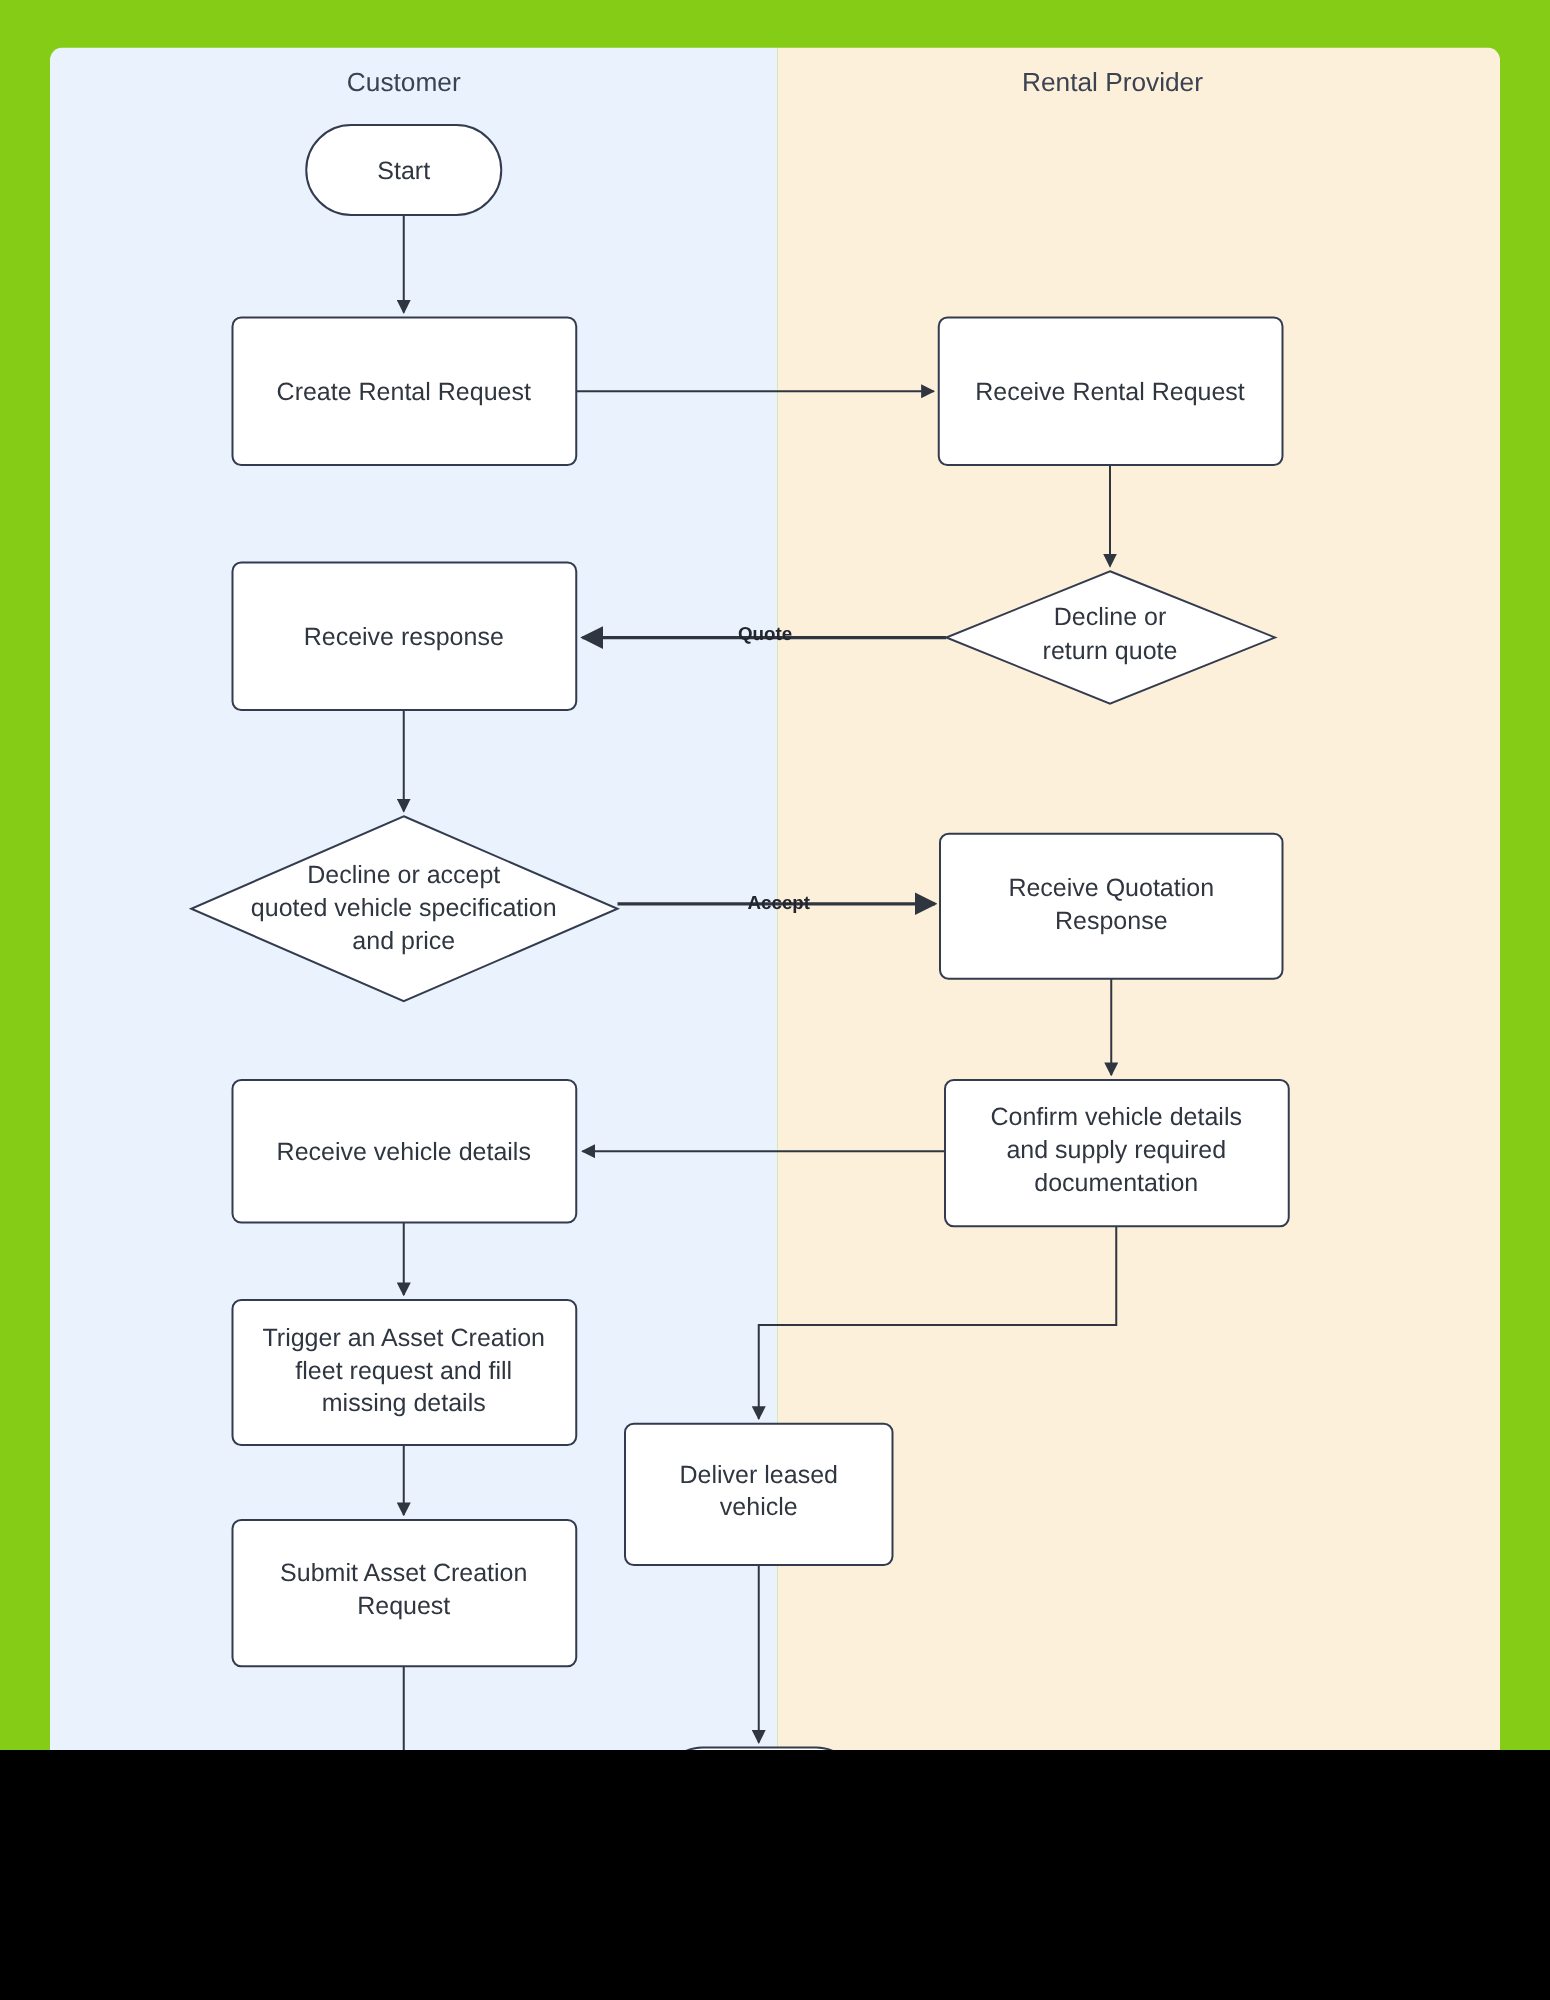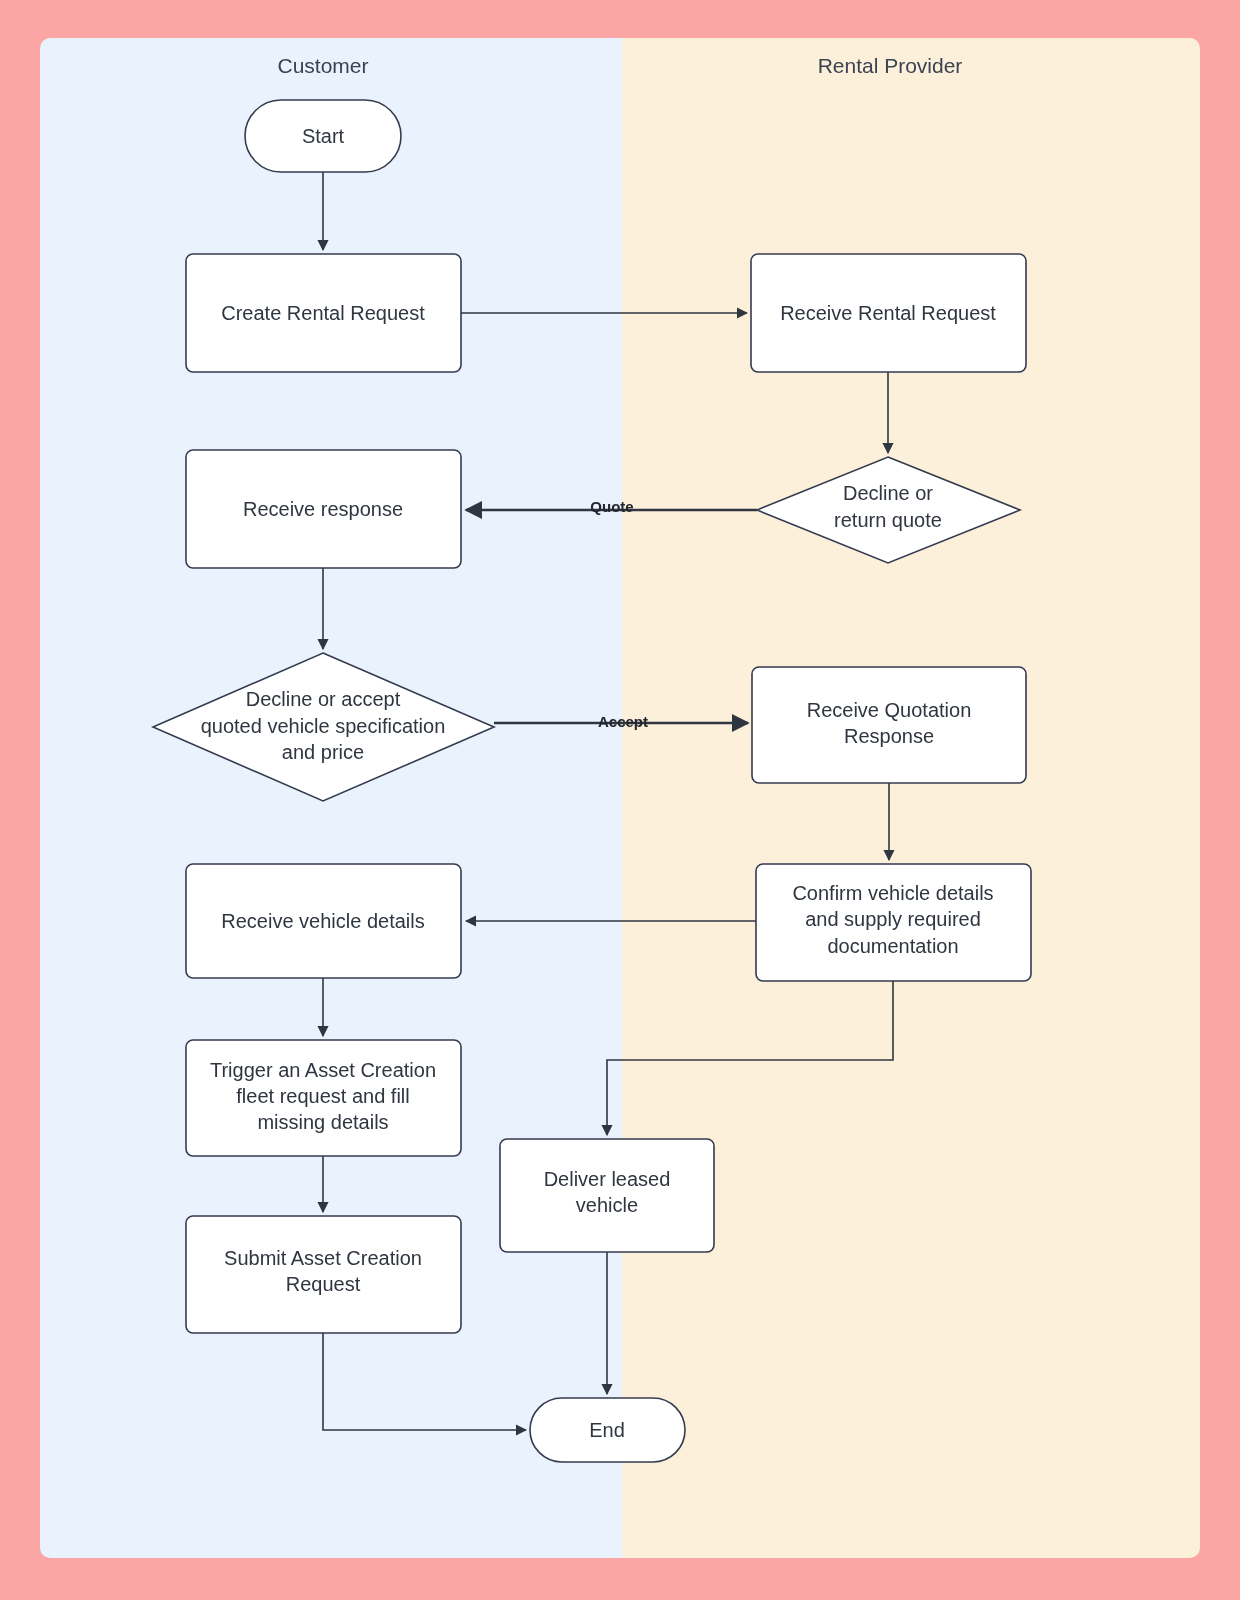--- a/index.html
+++ b/index.html
@@ -3,22 +3,22 @@
 <meta charset="utf-8">
 <style>
   html, body {
     margin: 0;
     padding: 0;
     background: #000000;
   }
   #page {
     position: relative;
     width: 1240px;
-    height: 1600px;
-    background: #fca5a5;
+    height: 1400px;
+    background: #84cc16;
     overflow: hidden;
     font-family: "Liberation Sans", sans-serif;
   }
   svg#flow {
     position: absolute;
     left: 0;
     top: 0;
     width: 1240px;
     height: 1600px;
     display: block;

